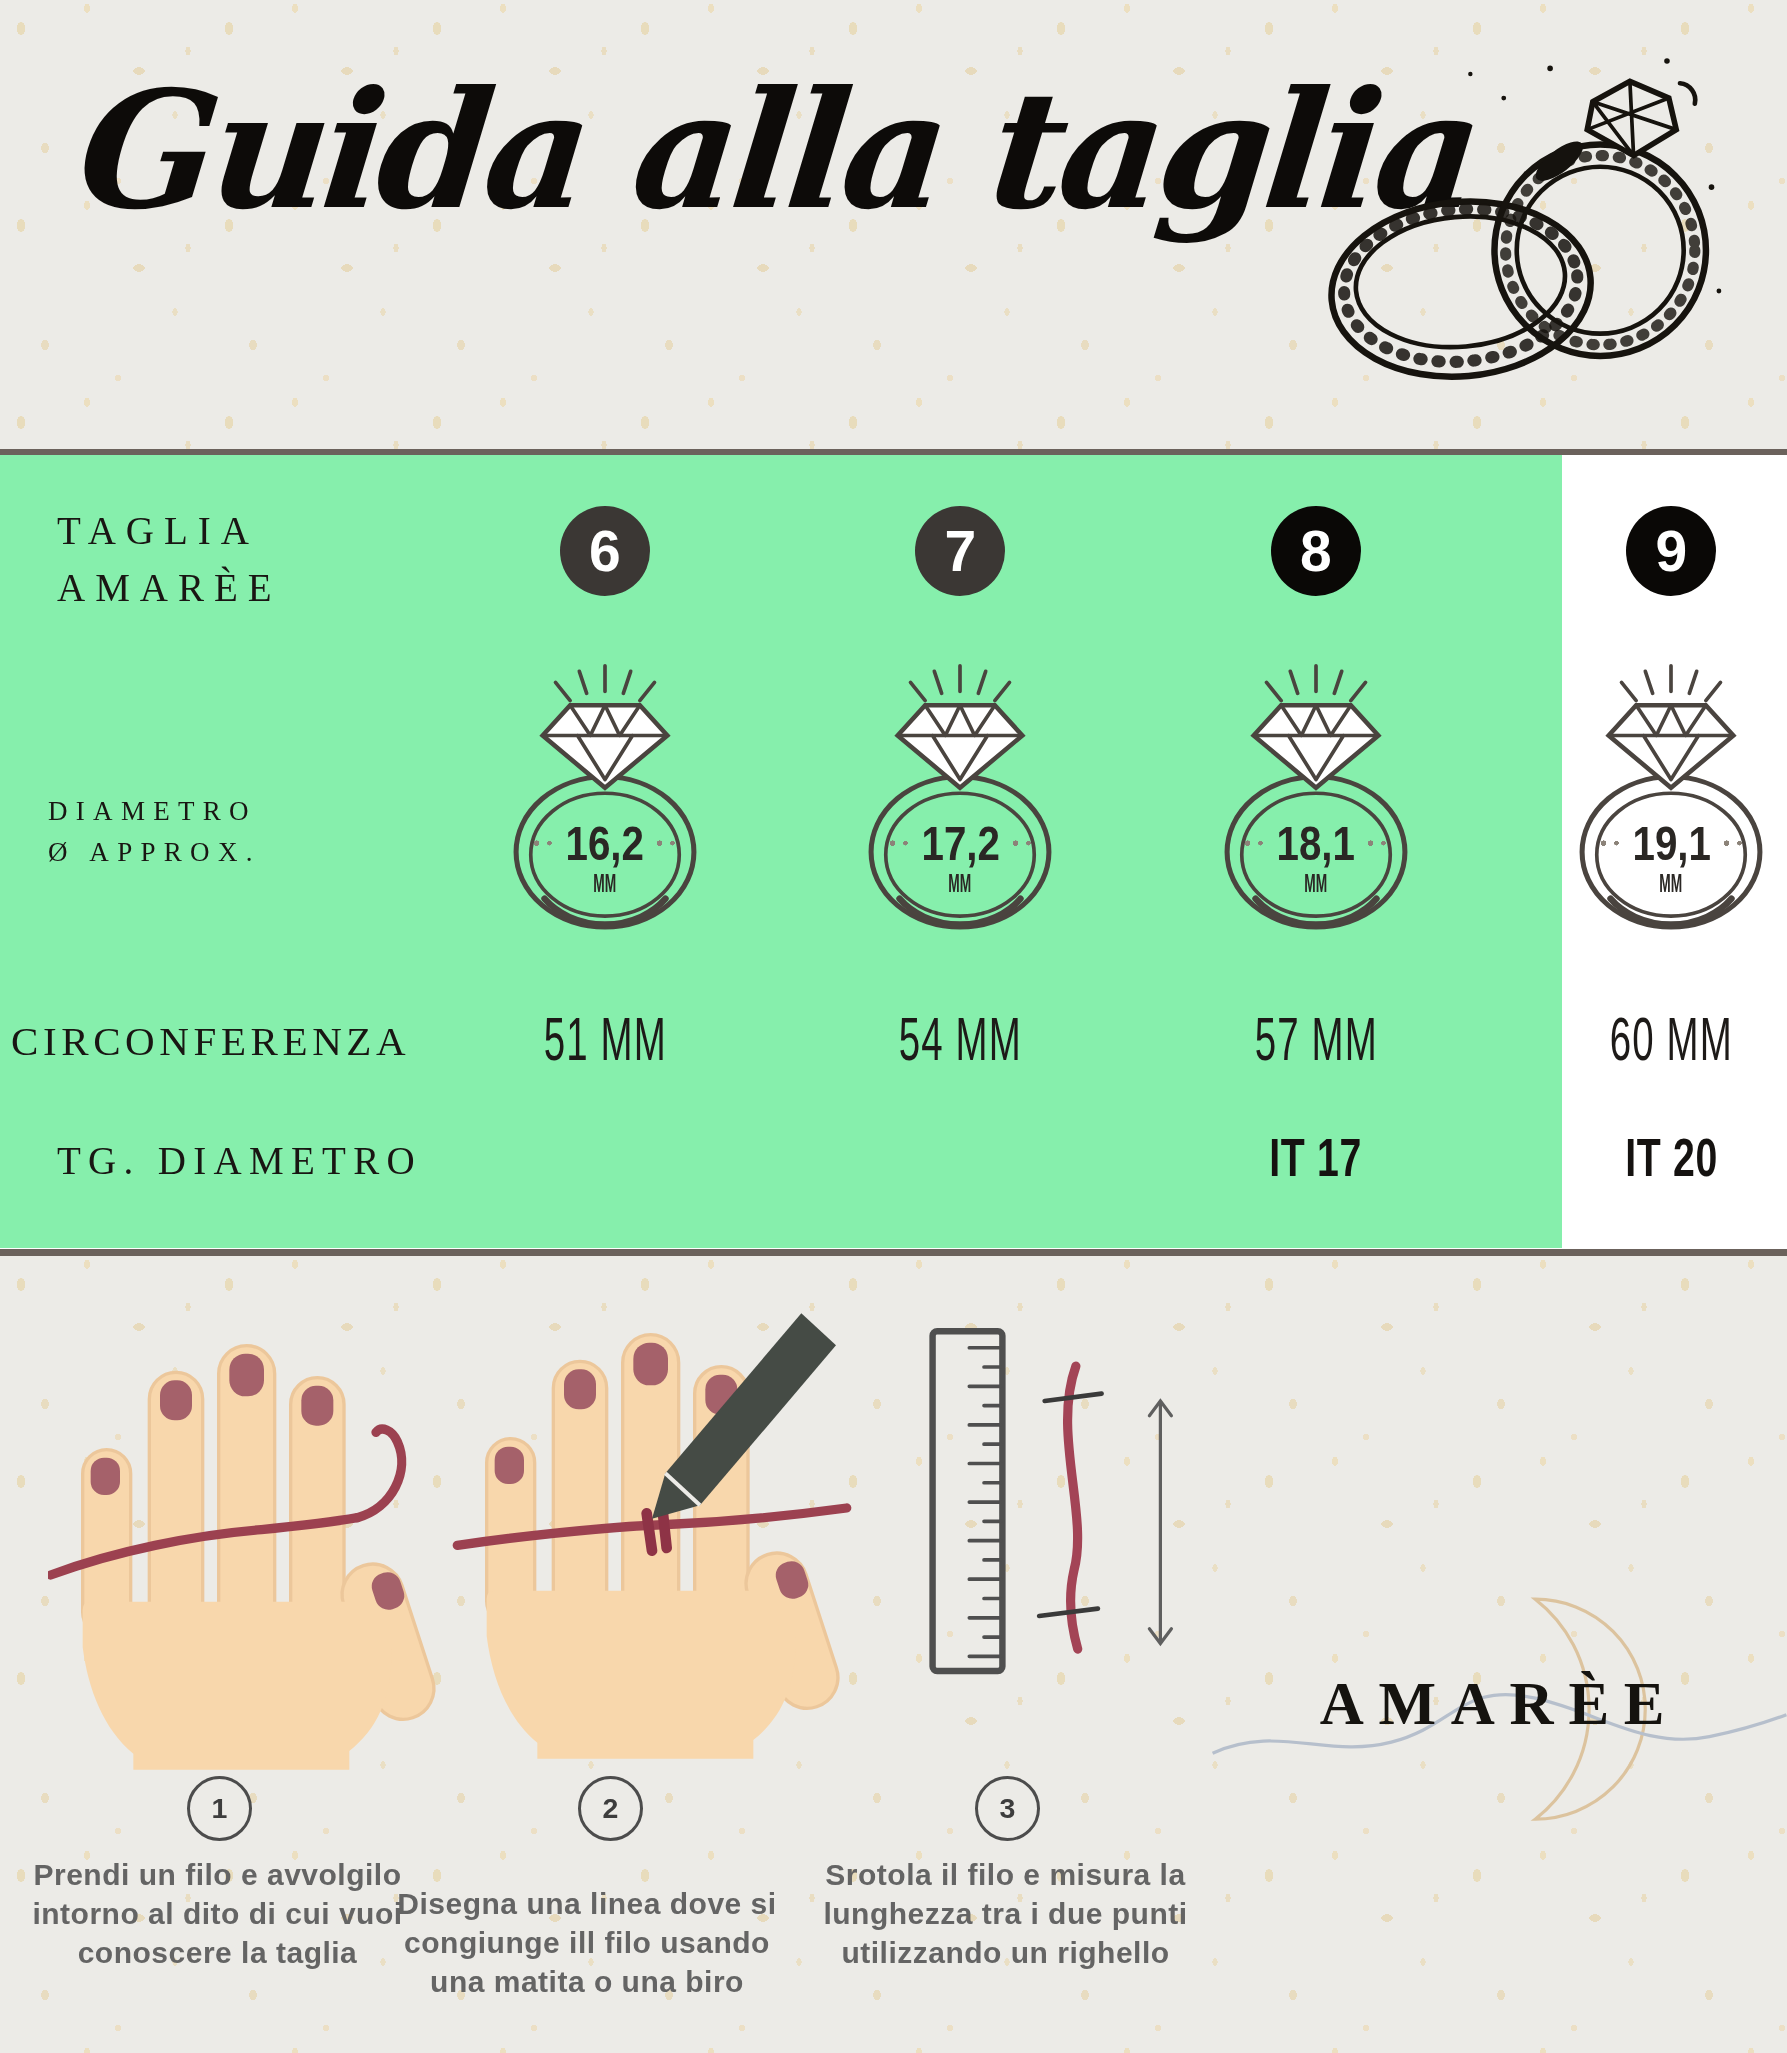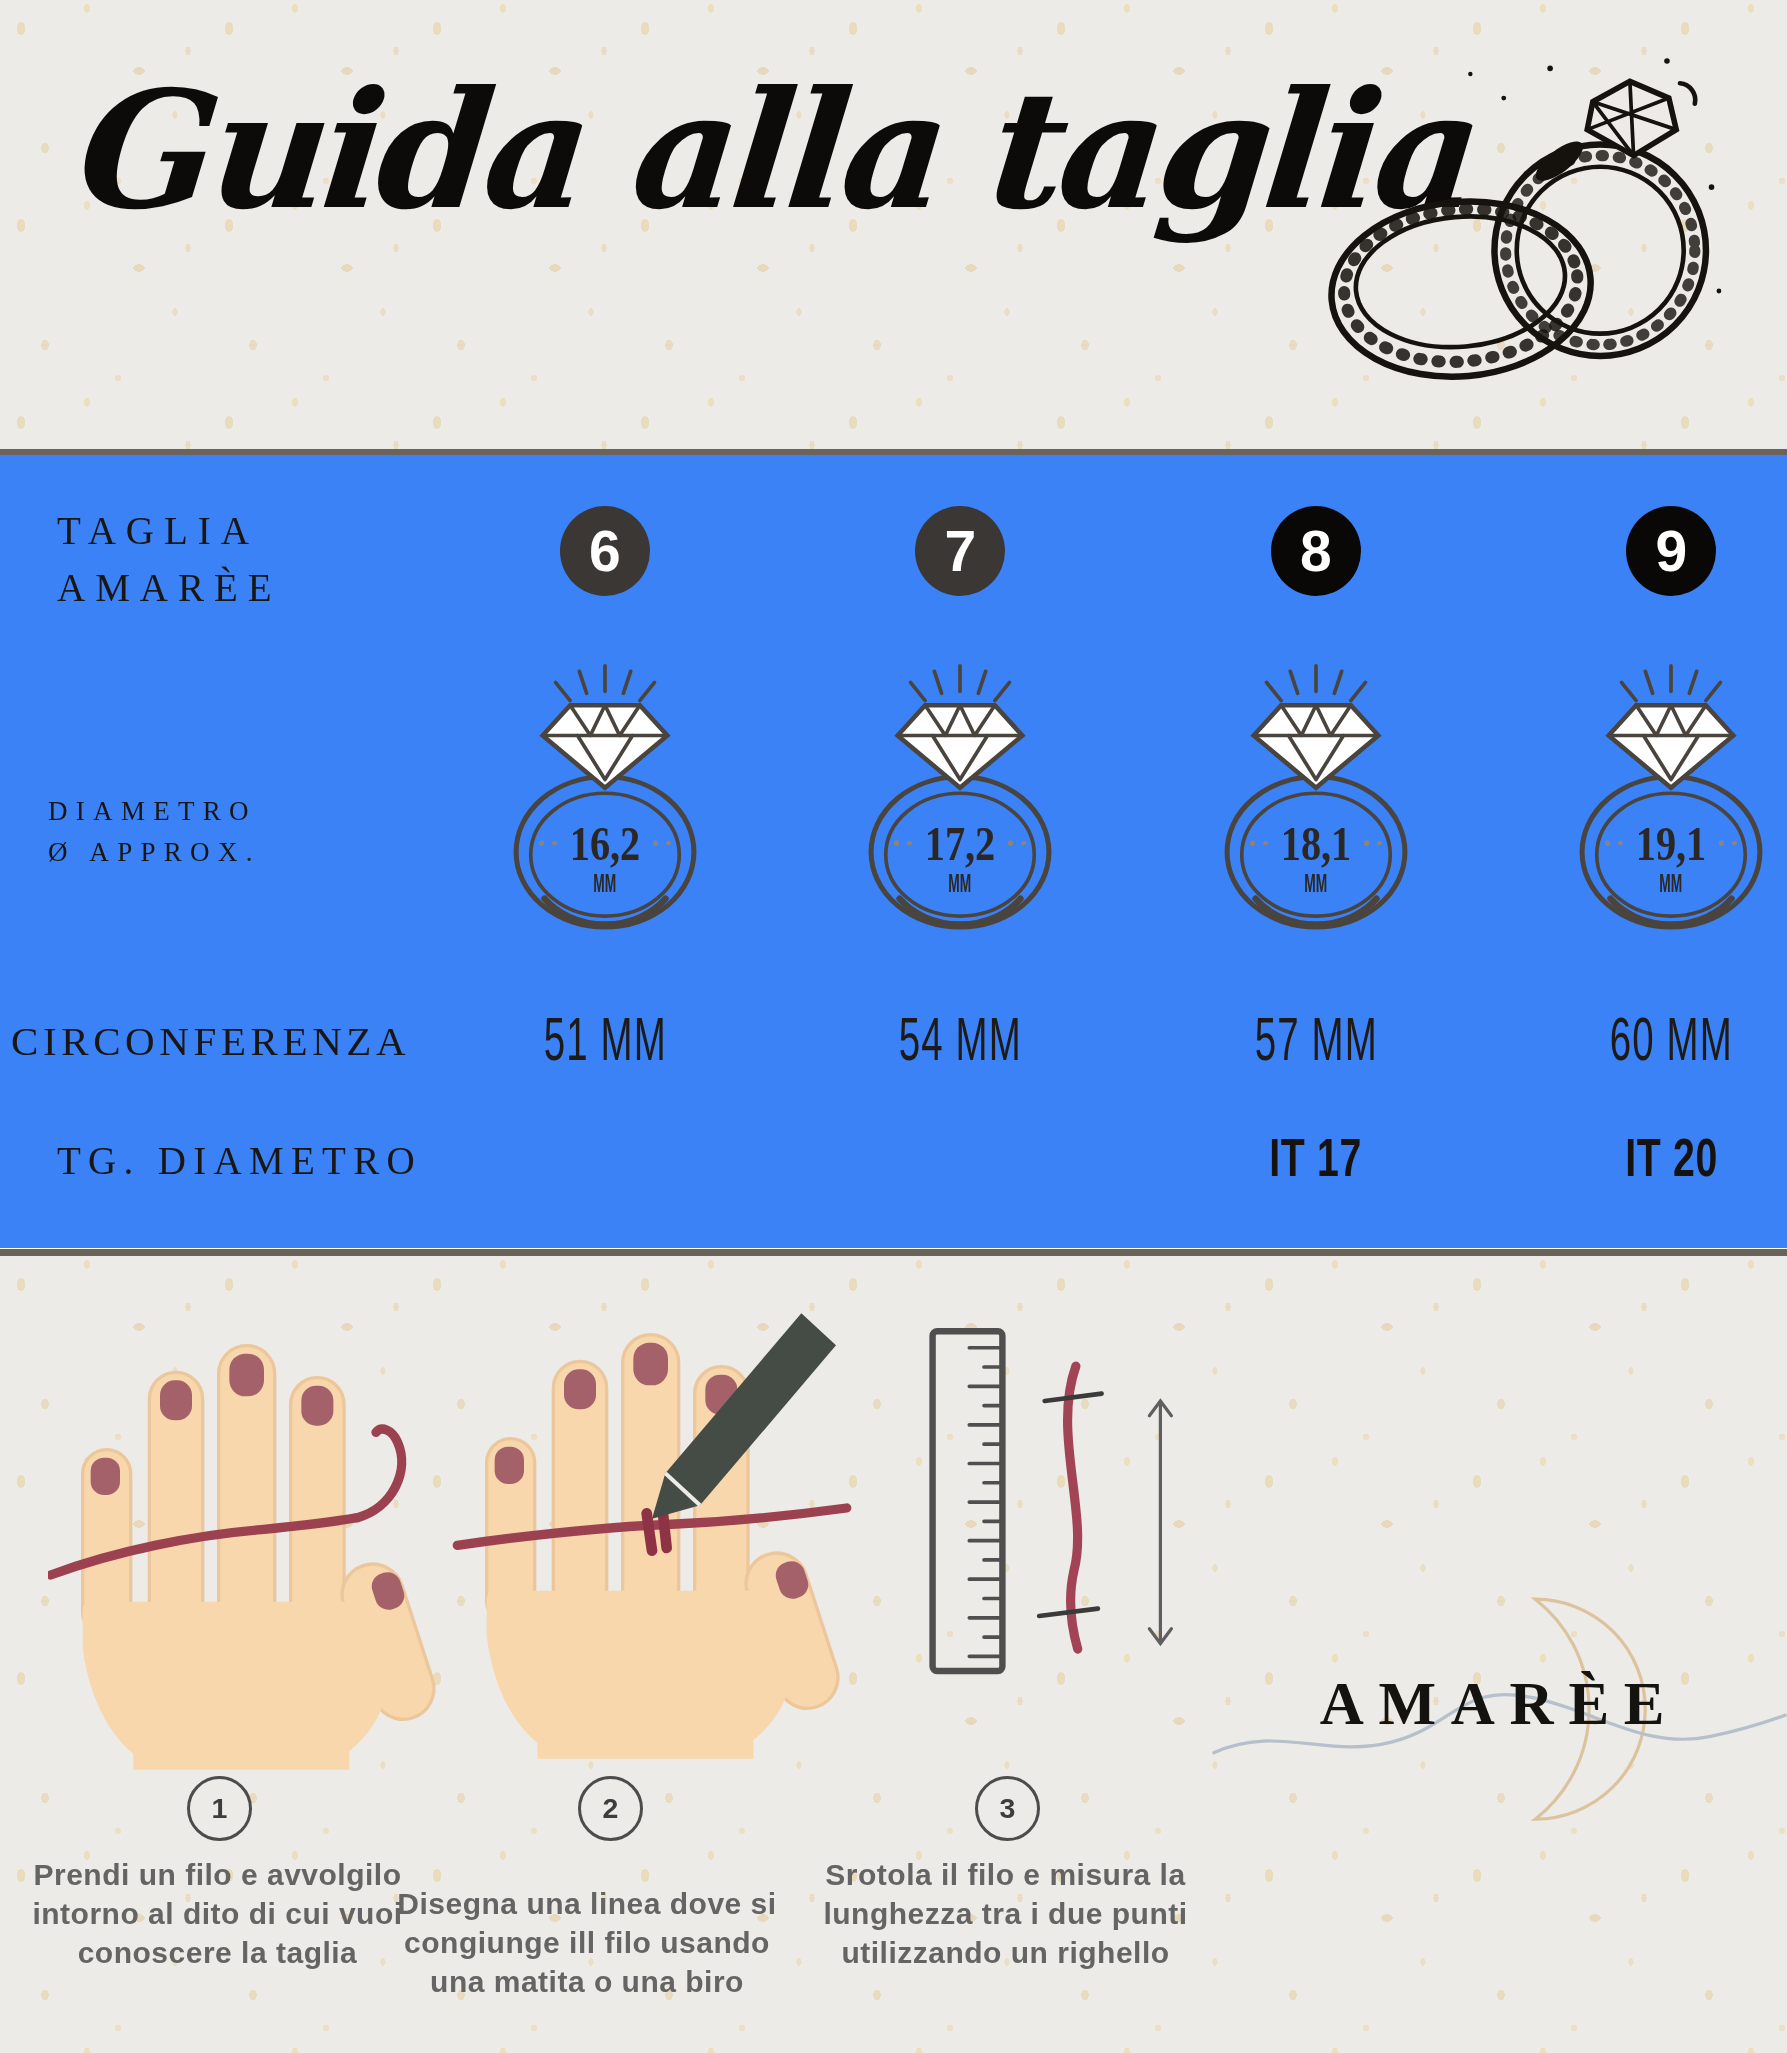--- a/index.html
+++ b/index.html
@@ -21,40 +21,40 @@
   .banner{position:absolute;left:0;top:0;width:1787px;height:449px;}
   .banner-title{position:absolute;left:81px;top:61px;width:1249px;
     font-family:"DejaVu Serif",serif;font-style:italic;font-weight:700;
     font-size:162px;line-height:1.1;letter-spacing:-6.4px;color:#0d0b09;
     transform:skewX(-6deg);white-space:nowrap;}
   .banner-rings{position:absolute;left:1321px;top:48px;width:410px;height:371px;}
   .divider{position:absolute;left:0;width:1787px;background:#6b625c;}
   .divider-1{top:449px;height:6.4px;}
   .divider-2{top:1249px;height:7.3px;}
   
-  .table-section{position:absolute;left:0;top:455px;width:1787px;height:793px;background:#3b82f6;}
+  .table-section{position:absolute;left:0;top:455px;width:1562px;height:793px;background:#86efac;}
   .row-label{position:absolute;color:#191613;font-family:"Liberation Serif",serif;}
   .row-label .ln{display:block;}
   .label-size{left:57px;top:48px;font-size:39px;letter-spacing:10px;line-height:1.45;}
   .label-diameter{left:48px;top:336px;font-size:27px;letter-spacing:8.3px;line-height:1.5;}
   .label-circ{left:11px;top:562px;font-size:41px;letter-spacing:4.6px;}
   .label-it{left:57px;top:683px;font-size:39px;letter-spacing:7.3px;}
   .columns{position:absolute;left:427px;top:0;width:1422px;height:793px;
     display:grid;grid-template-columns:repeat(4,1fr);}
   .col{position:relative;}
   .size-badge{position:absolute;top:51px;left:50%;transform:translateX(-50%);
     width:90px;height:90px;border-radius:50%;display:flex;align-items:center;justify-content:center;
     color:#ffffff;font-size:57px;font-weight:700;}
   .badge-dark{background:#3b3734;}
   .badge-black{background:#0a0806;}
   .ring-figure{position:absolute;top:209px;left:50%;transform:translateX(-50%);
     width:202px;height:275px;}
   .ring-figure svg{position:absolute;left:0;top:0;}
   .ring-value{position:absolute;left:0;right:0;top:152px;text-align:center;color:#2a2724;}
-  .ring-value .num-row{display:flex;align-items:center;justify-content:center;gap:4px;font-family:Liberation Serif, serif;}
+  .ring-value .num-row{display:flex;align-items:center;justify-content:center;gap:4px;}
   .dotline{width:22px;height:6.4px;flex:0 0 auto;
     background:
       radial-gradient(circle 2.9px at 4.6px 3.2px,#8c8379 92%,transparent),
       radial-gradient(circle 2.4px at 17.4px 3.2px,#8c8379 92%,transparent);}
   .ring-num{display:inline-block;font-size:48px;font-weight:700;letter-spacing:0;
     transform:scaleX(.84);transform-origin:center;}
   .ring-unit{display:inline-block;margin-top:-1.8px;font-size:25px;font-weight:700;
     transform:scaleX(.55);transform-origin:center;color:#2a2724;}
   .circ-value{position:absolute;top:548px;width:100%;text-align:center;color:#1d1a18;}
   .circ-value span{display:inline-block;font-size:62px;font-weight:400;letter-spacing:1.8px;

